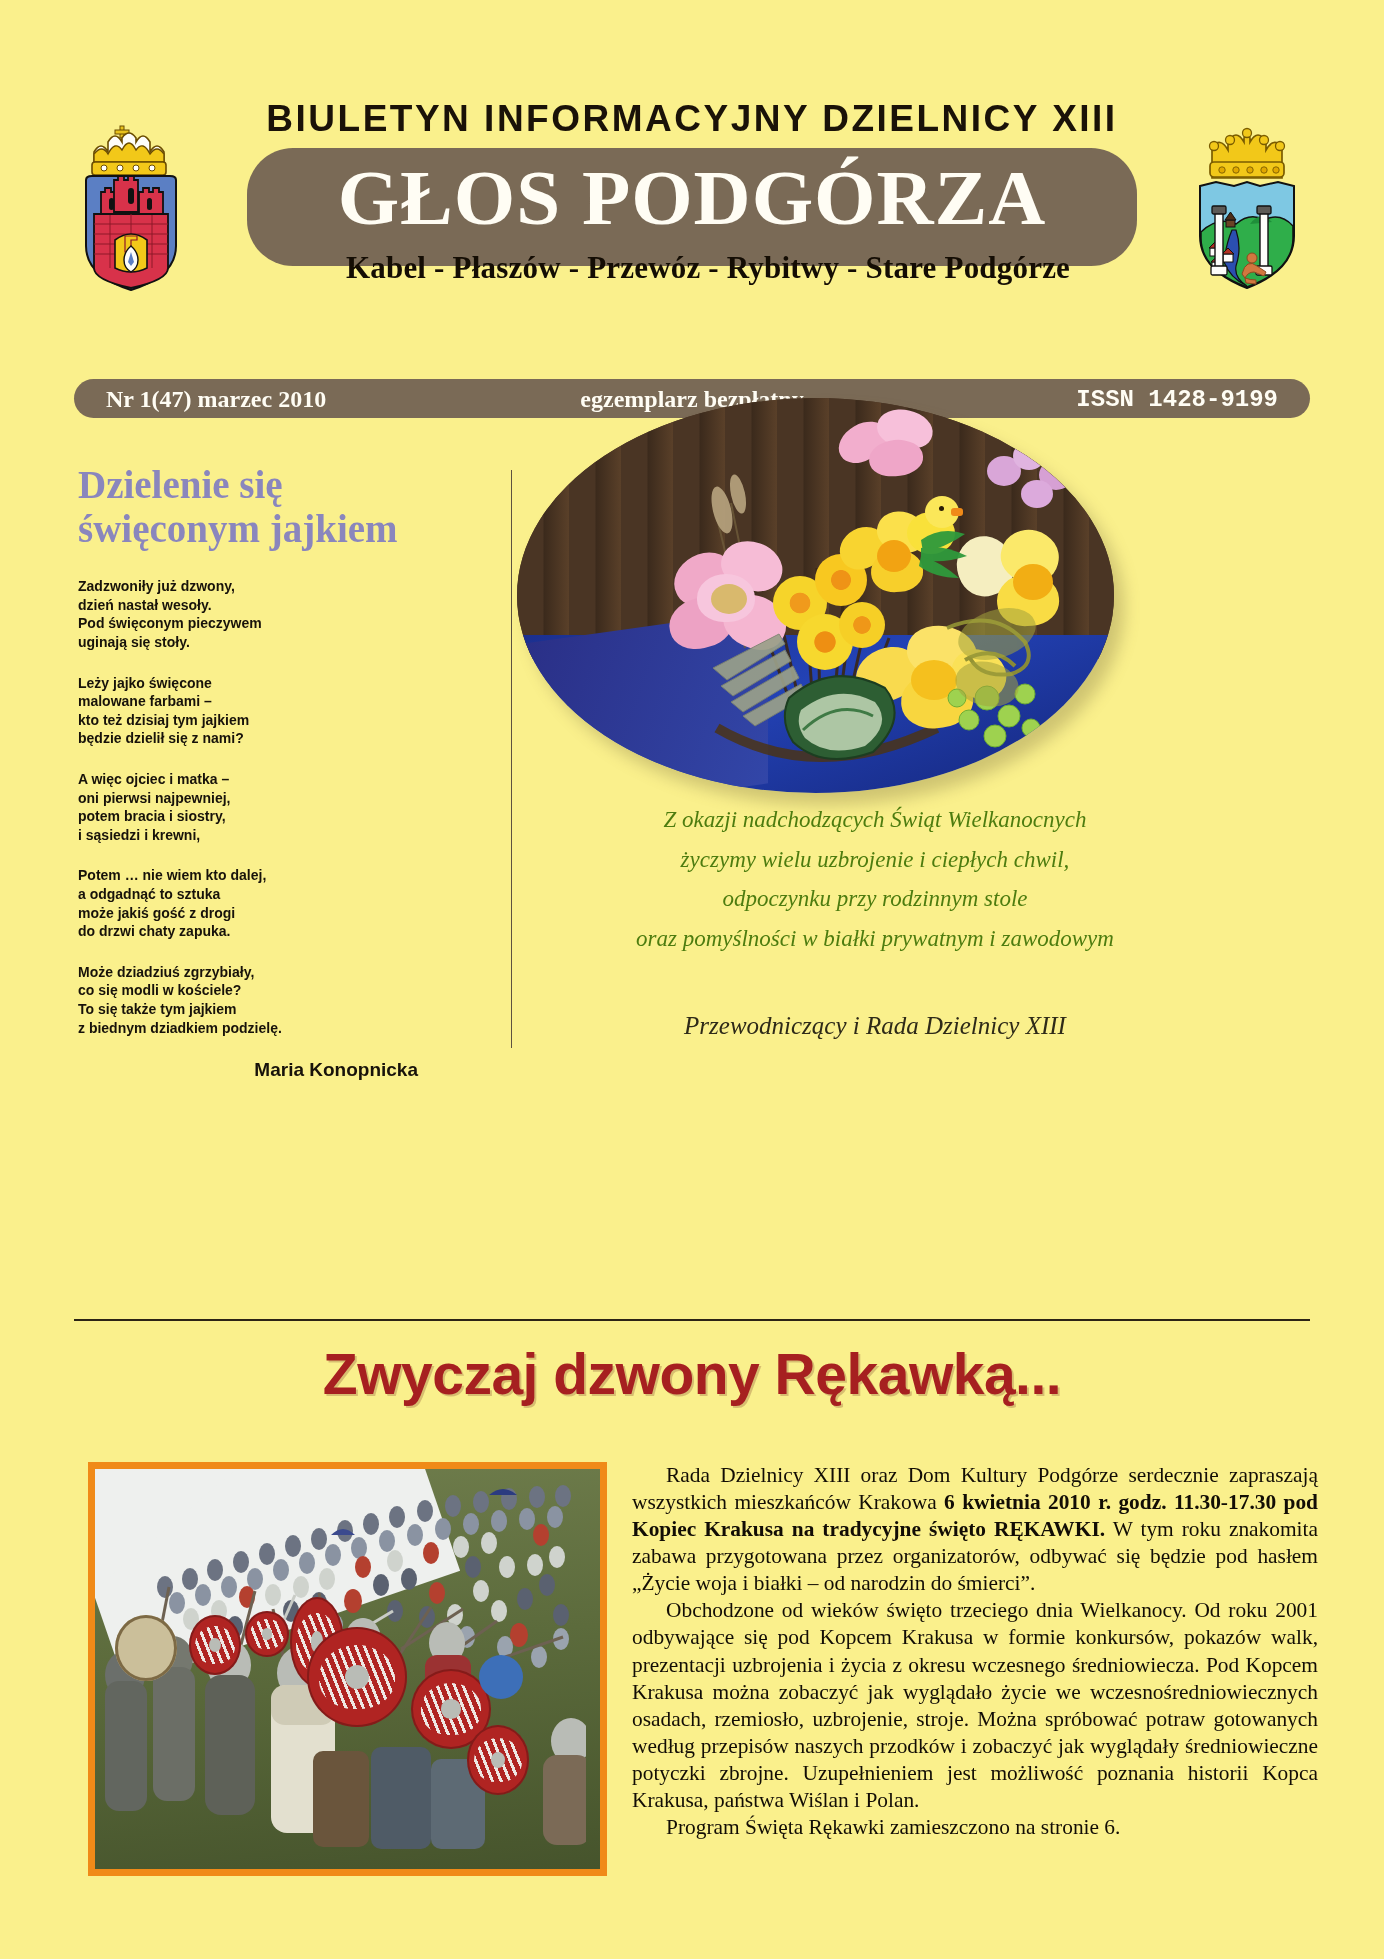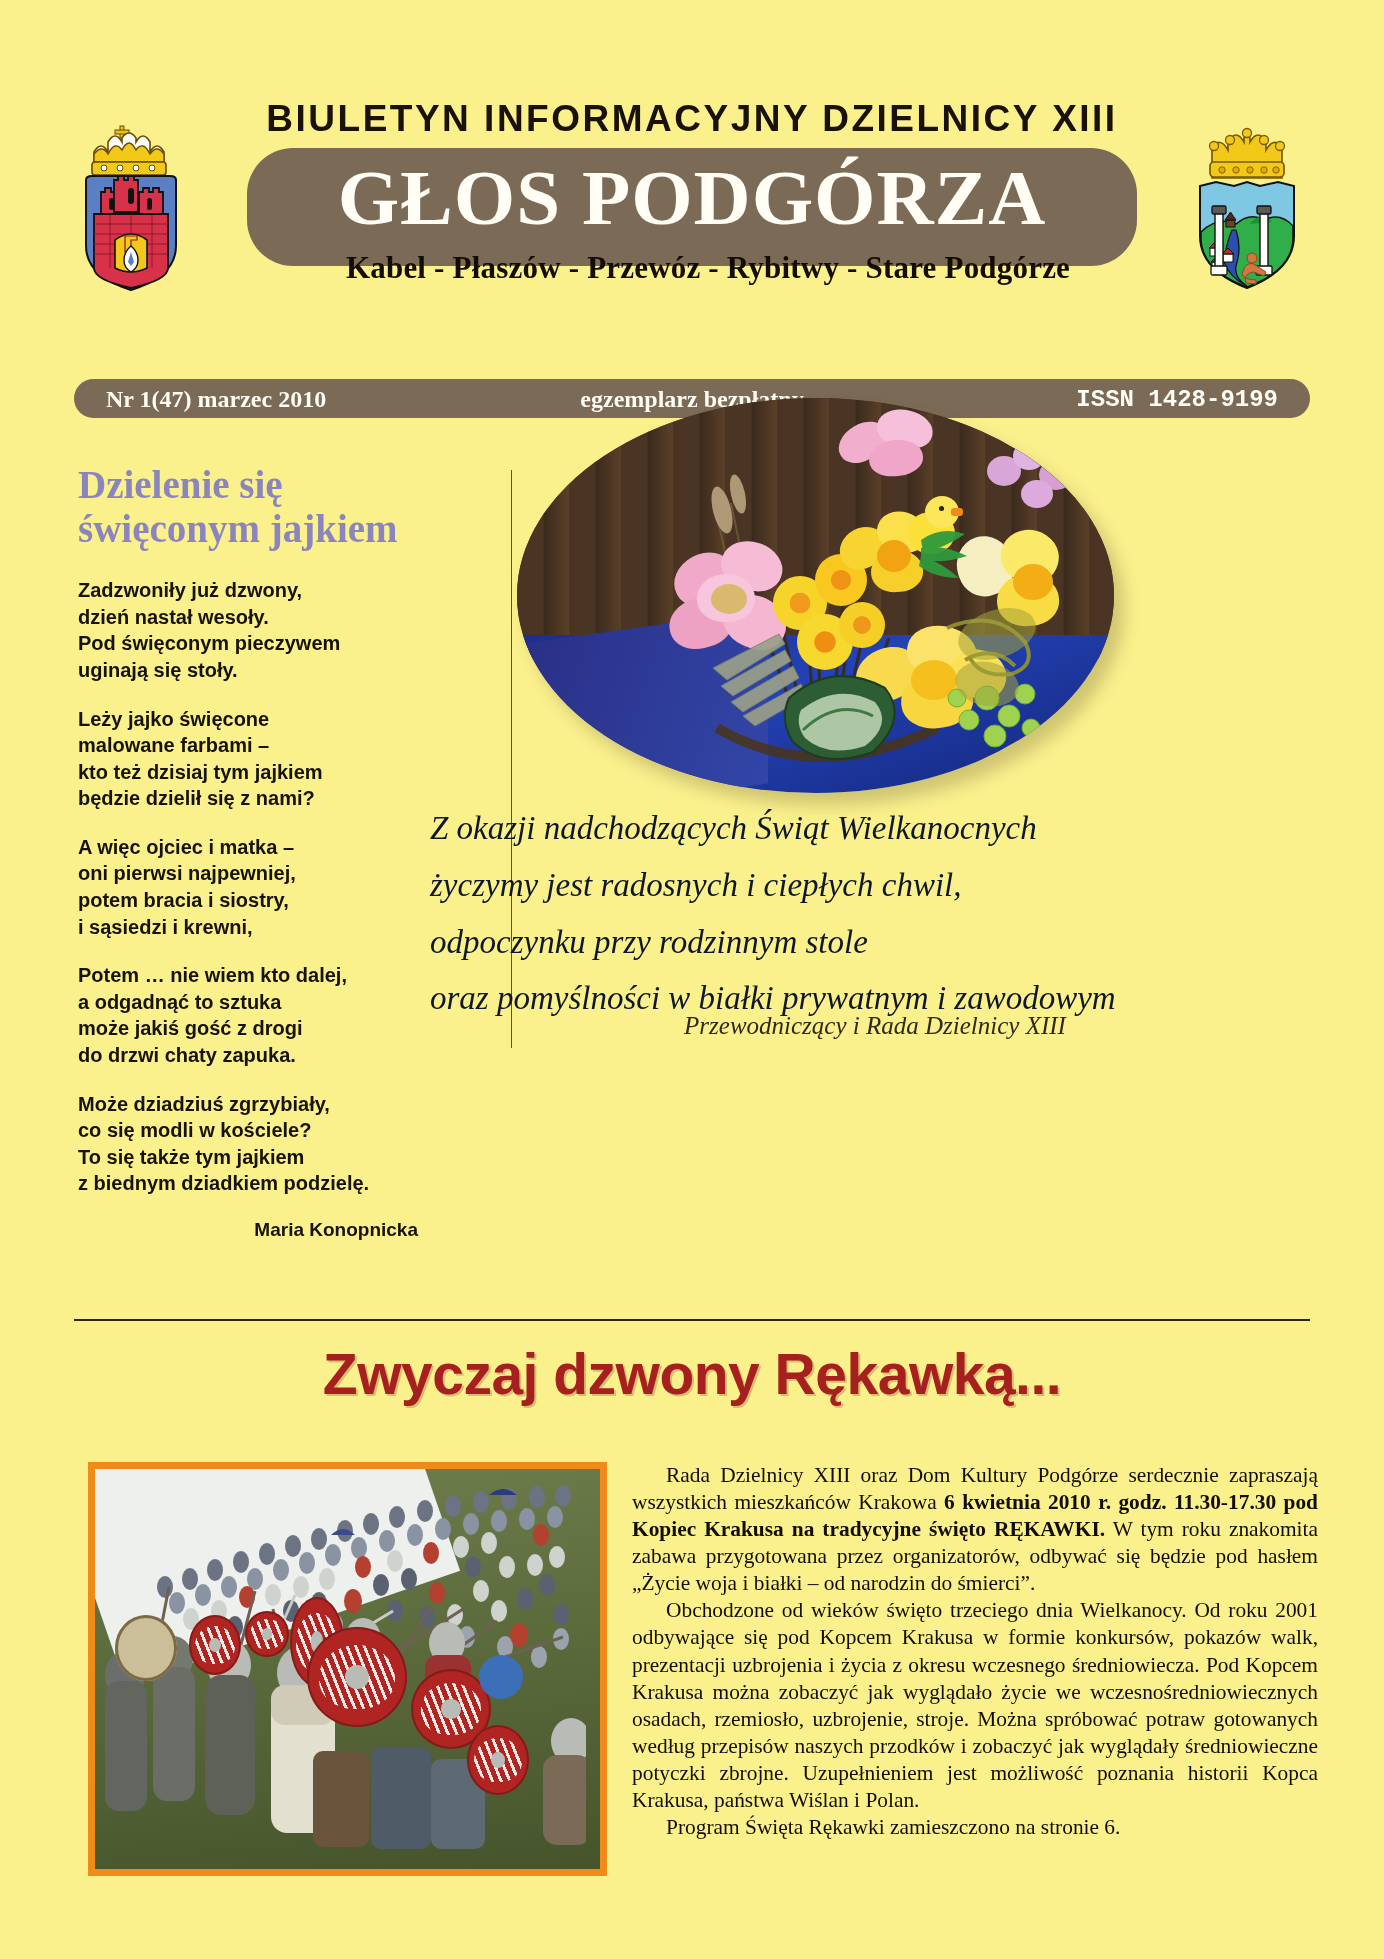--- a/index.html
+++ b/index.html
@@ -53,21 +53,21 @@
 
   
   .poem-col{position:absolute;left:78px;top:463px;width:350px;}
   .poem-head{
     font-family:Liberation Serif, serif;
     font-weight:bold;font-size:39px;line-height:1.13;color:#8a86bd;
     margin-bottom:26px;
   }
   .poem-stanza{
     font-family:"Liberation Sans", sans-serif;
-    font-weight:bold;font-size:20px;line-height:1.33;color:#17120a;
+    font-weight:bold;font-size:14px;line-height:1.33;color:#17120a;
     margin-bottom:22px;white-space:pre-line;
   }
   .poem-author{
     font-family:"Liberation Sans", sans-serif;
     font-weight:bold;font-size:19px;color:#17120a;
     text-align:right;margin-top:10px;padding-right:10px;
   }
 
   
   .vdiv{position:absolute;left:511px;top:470px;width:1px;height:578px;background:#5d5240;}
@@ -97,23 +97,23 @@
     transform:skewY(-8deg);
   }
   
   .fl{position:absolute;border-radius:50%;}
   .petal-group{position:absolute;}
   .petal{position:absolute;border-radius:60% 60% 55% 55%;}
 
   
   .greet{
     position:absolute;left:430px;top:800px;width:890px;
-    text-align:left;color:#0f172a;
+    text-align:center;color:#4d7c0f;
     font-family:"Liberation Serif", serif;
-    font-style:italic;font-size:33px;line-height:1.72;
+    font-style:italic;font-size:23px;line-height:1.72;
   }
   .greet-sign{
     position:absolute;left:430px;top:1012px;width:890px;
     text-align:center;color:#2e2a18;
     font-family:"Liberation Serif", serif;
     font-style:italic;font-size:25px;
   }
 
   
   .art-head{
@@ -433,21 +433,21 @@
         <g fill="#a3a33c" opacity="0.55">
           <ellipse cx="480" cy="236" rx="40" ry="24" transform="rotate(-18 480 236)"></ellipse>
           <ellipse cx="470" cy="286" rx="32" ry="22" transform="rotate(12 470 286)"></ellipse>
         </g>
       </svg>
     </div>
   </div>
 
   <div class="greet">
     <div>Z okazji nadchodzących Świąt Wielkanocnych</div>
-    <div>życzymy jest radosnych i ciepłych chwil,</div>
+    <div>życzymy wielu uzbrojenie i ciepłych chwil,</div>
     <div>odpoczynku przy rodzinnym stole</div>
     <div>oraz pomyślności w białki prywatnym i zawodowym</div>
   </div>
   <div class="greet-sign">Przewodniczący i Rada Dzielnicy XIII</div>
 
   <div class="hrule"></div>
 
   <div class="art-head">Zwyczaj dzwony Rękawką...</div>
 
   <div class="art-photo">

